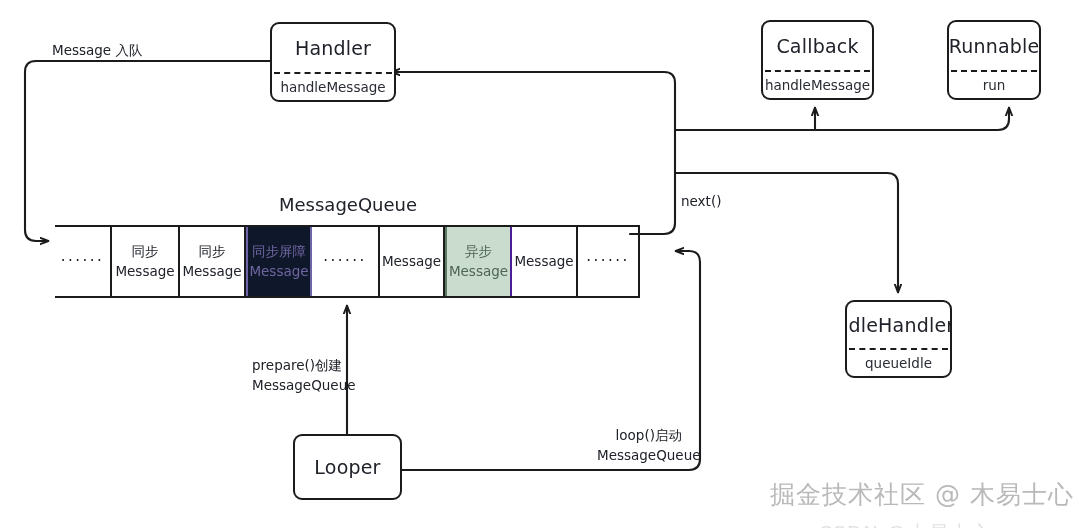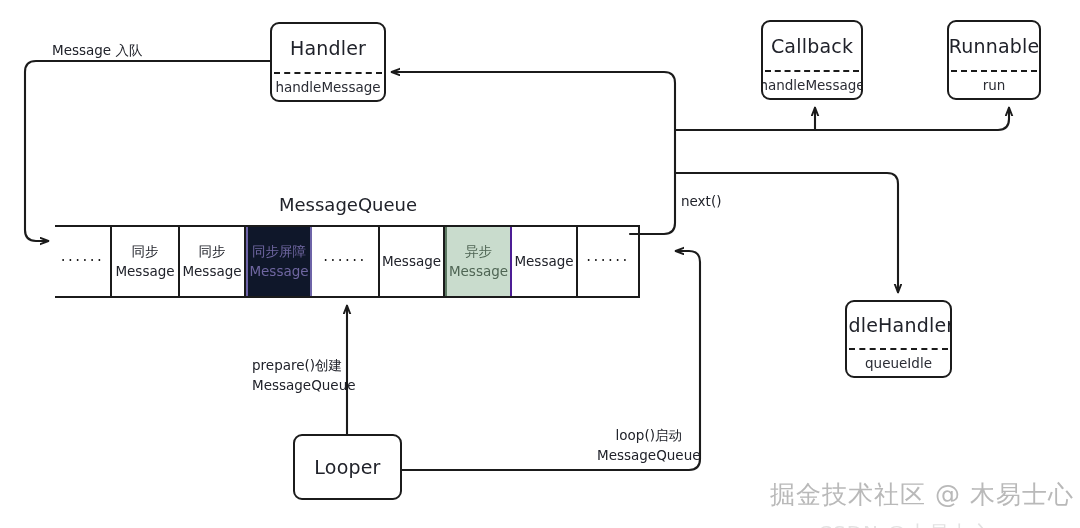--- a/index.html
+++ b/index.html
@@ -163,27 +163,27 @@
 
     <path d="M 815,130 L 815,108" fill="none" stroke="#1b1b1b" stroke-width="2.1" stroke-linecap="round" marker-end="url(#arrowEnd)"></path>
 
     <path d="M 675,173 L 887,173 Q 898,173 898,184 L 898,292" fill="none" stroke="#1b1b1b" stroke-width="2.1" stroke-linecap="round" marker-end="url(#arrowEnd)"></path>
 
     <path d="M 347,434 L 347,306" fill="none" stroke="#1b1b1b" stroke-width="2.1" stroke-linecap="round" marker-end="url(#arrowEnd)"></path>
 
     <path d="M 402,470 L 689,470 Q 700,470 700,459 L 700,262 Q 700,251 689,251 L 676,251" fill="none" stroke="#1b1b1b" stroke-width="2.1" stroke-linecap="round" marker-end="url(#arrowEnd)"></path>
   </svg>
 
-  <div class="class-box" id="box-handler" style="left:270px; top:22px; width:116px; height:80px;">
+  <div class="class-box" id="box-handler" style="left:270px; top:22px; width:126px; height:80px;">
     <div class="class-title">Handler</div>
     <div class="class-sep"></div>
     <div class="class-method">handleMessage</div>
   </div>
 
-  <div class="class-box" id="box-callback" style="left:761px; top:20px; width:102px; height:80px;">
+  <div class="class-box" id="box-callback" style="left:761px; top:20px; width:113px; height:80px;">
     <div class="class-title">Callback</div>
     <div class="class-sep"></div>
     <div class="class-method">handleMessage</div>
   </div>
 
   <div class="class-box" id="box-runnable" style="left:947px; top:20px; width:94px; height:80px;">
     <div class="class-title">Runnable</div>
     <div class="class-sep"></div>
     <div class="class-method">run</div>
   </div>

